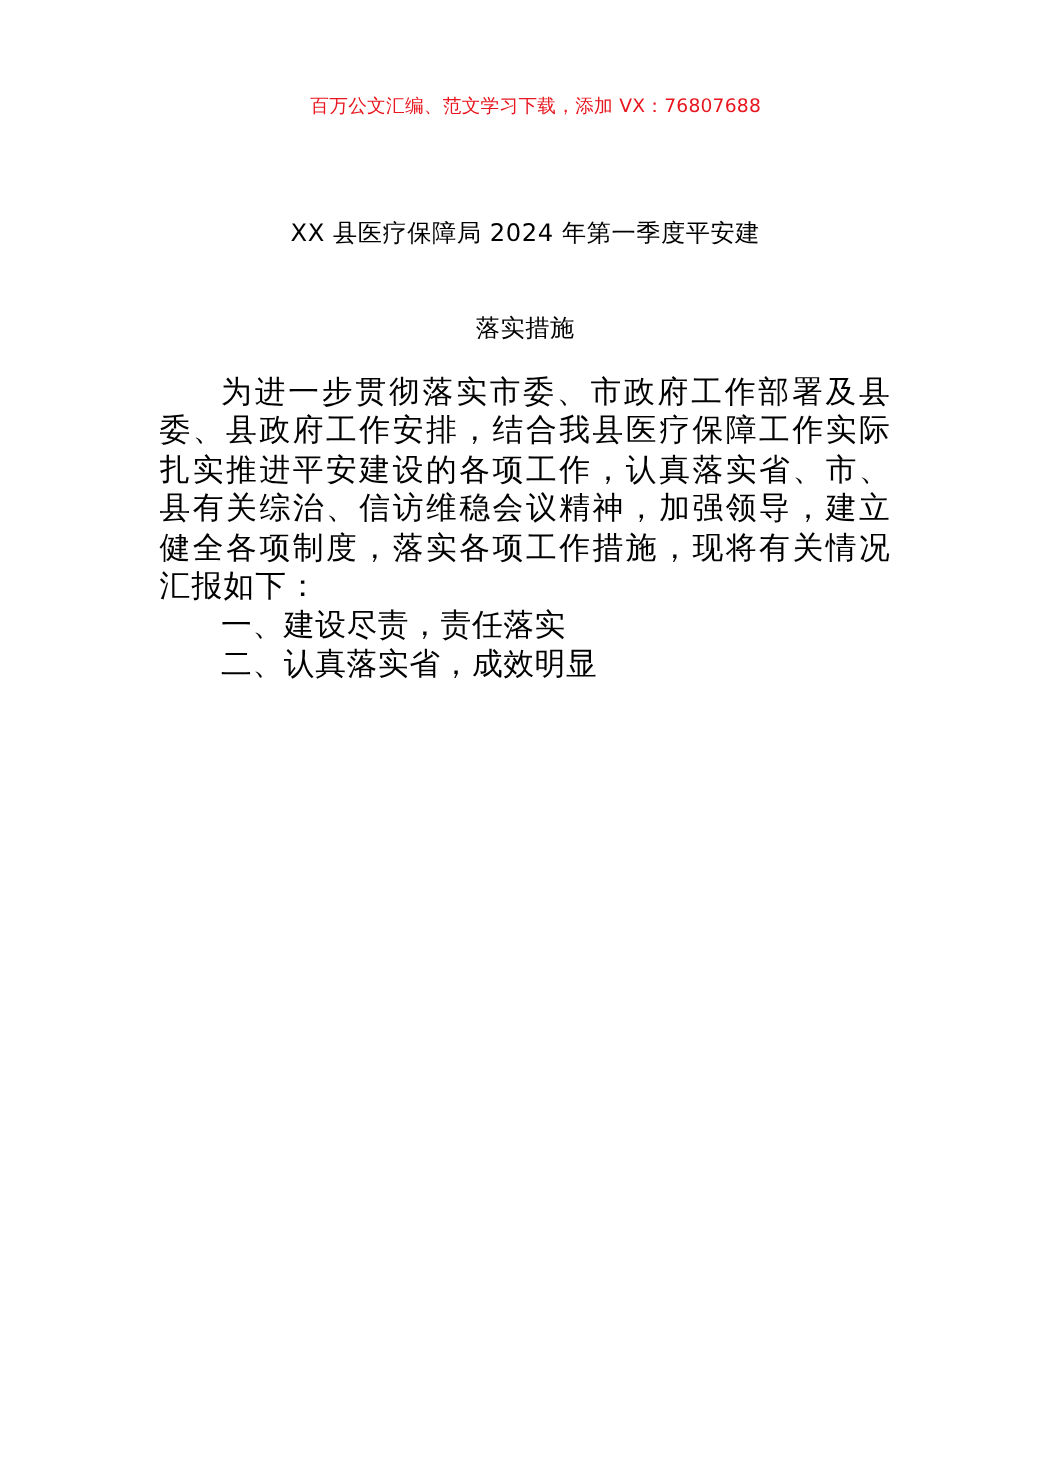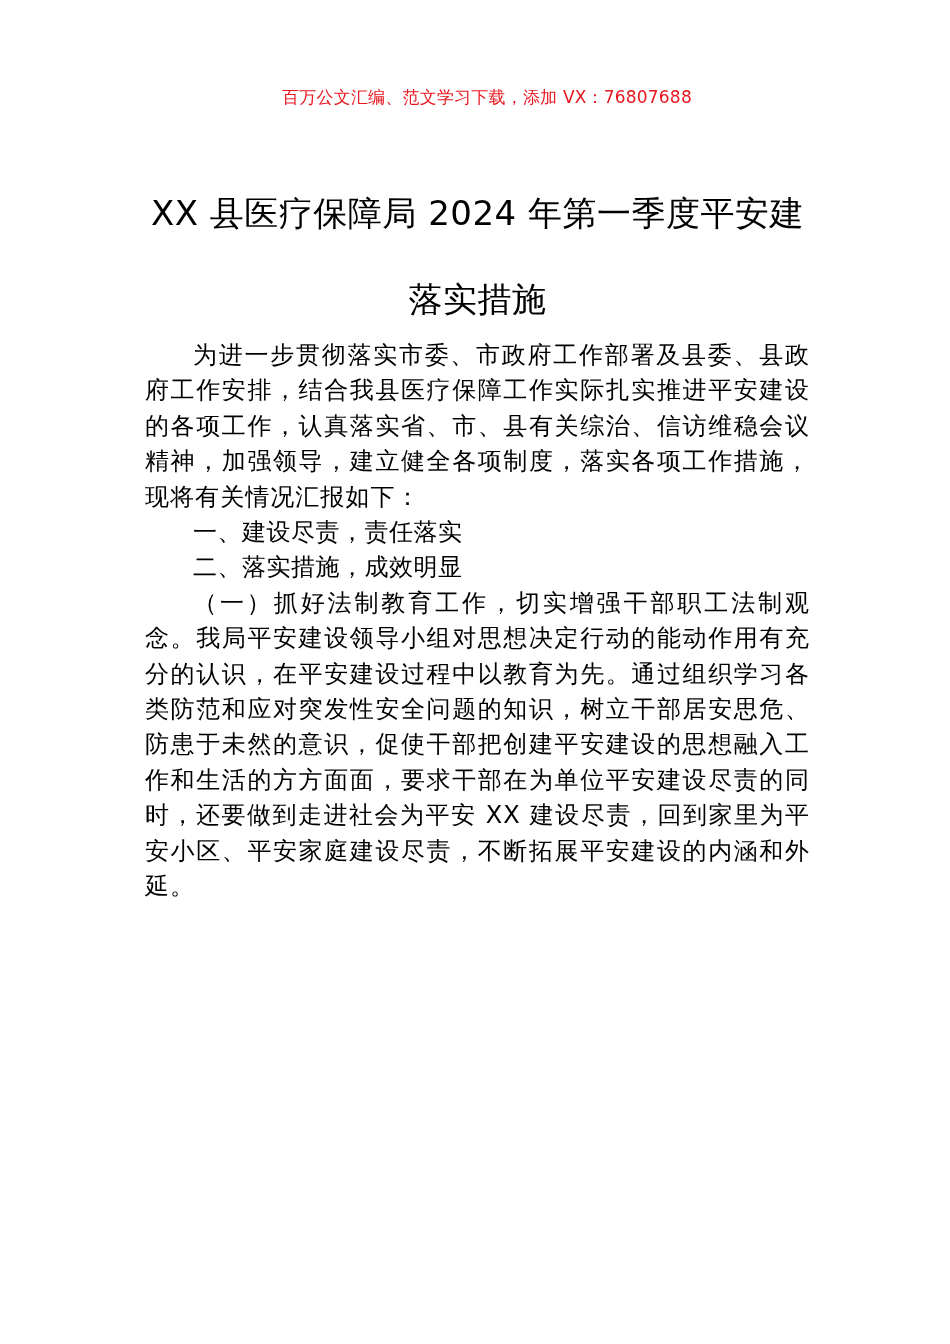--- a/index.html
+++ b/index.html
@@ -33,32 +33,32 @@
       line-height: 26px;
       letter-spacing: 0.2px;
     }
     .title {
       position: absolute;
       left: 145px;
       width: 665px;
       top: 170px;
       text-align: center;
       font-family: "DejaVu Sans", sans-serif;
-      font-size: 34px;
+      font-size: 22px;
       line-height: 86px;
       color: #000000;
       letter-spacing: 0.5px;
     }
     .body-text {
       position: absolute;
       left: 145px;
       top: 338px;
       width: 665px;
       font-family: "DejaVu Sans", sans-serif;
-      font-size: 24px;
+      font-size: 28px;
       line-height: 35.4px;
       color: #000000;
     }
     .body-text p {
       margin: 0;
       padding: 0;
       text-indent: 2em;
       text-align: justify;
       text-align-last: left;
       word-break: break-all;
@@ -76,17 +76,16 @@
   <div class="watermark">百万公文汇编、范文学习下载，添加 VX：76807688</div>
 
   <div class="title">
     <div>XX 县医疗保障局 2024 年第一季度平安建</div>
     <div>落实措施</div>
   </div>
 
   <div class="body-text">
     <p>为进一步贯彻落实市委、市政府工作部署及县委、县政府工作安排，结合我县医疗保障工作实际扎实推进平安建设的各项工作，认真落实省、市、县有关综治、信访维稳会议精神，加强领导，建立健全各项制度，落实各项工作措施，现将有关情况汇报如下：</p>
     <p class="heading">一、建设尽责，责任落实</p>
-    <p class="heading">二、落实措施，成效明显</p>
-    <p>（一）抓好法制教育工作，切实增强干部职工法制观念。我局平安建设领导小组对思想决定行动的能动作用有充分的认识，在平安建设过程中以教育为先。通过组织学习各类防范和应对突发性安全问题的知识，树立干部居安思危、防患于未然的意识，促使干部把创建平安建设的思想融入工作和生活的方方面面，要求干部在为单位平安建设尽责的同时，还要做到走进社会为平安 XX 建设尽责，回到家里为平安小区、平安家庭建设尽责，不断拓展平安建设的内涵和外延。</p>
+    <p class="heading">二、认真落实省，成效明显</p>
   </div>
 
 </div>
 
 </body></html>

